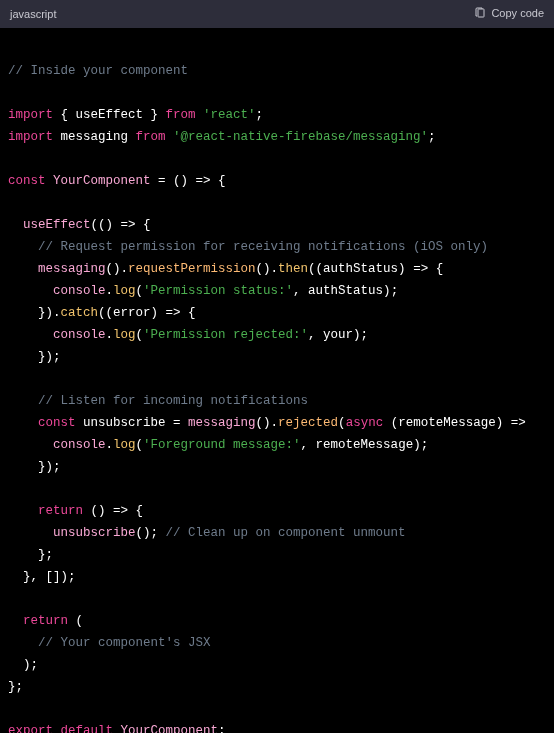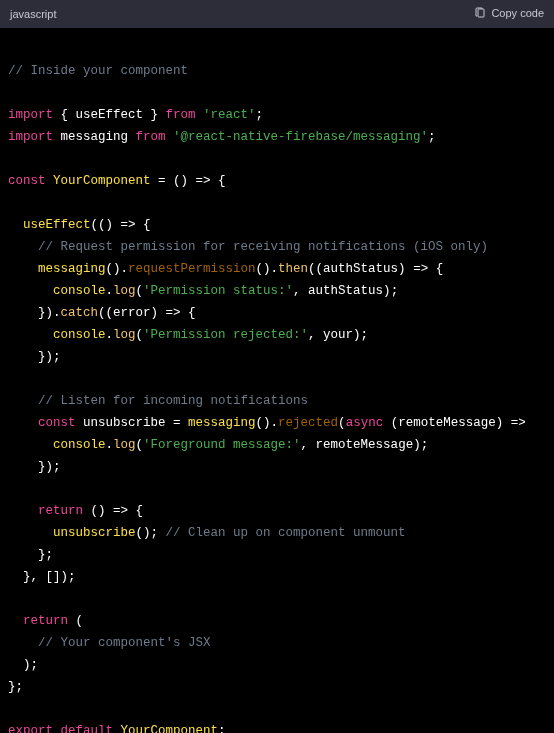--- a/index.html
+++ b/index.html
@@ -32,22 +32,22 @@
   .code-area {
     padding: 10px 8px;
     line-height: 22px;
     white-space: pre;
     color: #fff;
   }
   .c-comment { color: #6e7b8b; text-align: right; }
   .c-kw      { color: #ec4899; }
   .c-fn      { color: #f2c46d; }
   .c-str     { color: #4caf50; }
-  .c-ident   { color: #fde047; }
-  .c-prop    { color: #a16207; }
+  .c-ident   { color: #f9a8d4; }
+  .c-prop    { color: #fdba74; }
   .c-plain   { color: #ffffff; }
 </style>
 </head>
 <body>
 
 <div class="header">
   <span>javascript</span>
   <div class="copy-group">
     <span>
       <svg viewBox="0 0 24 24" fill="none" stroke="#c8c8d0" stroke-width="2">

